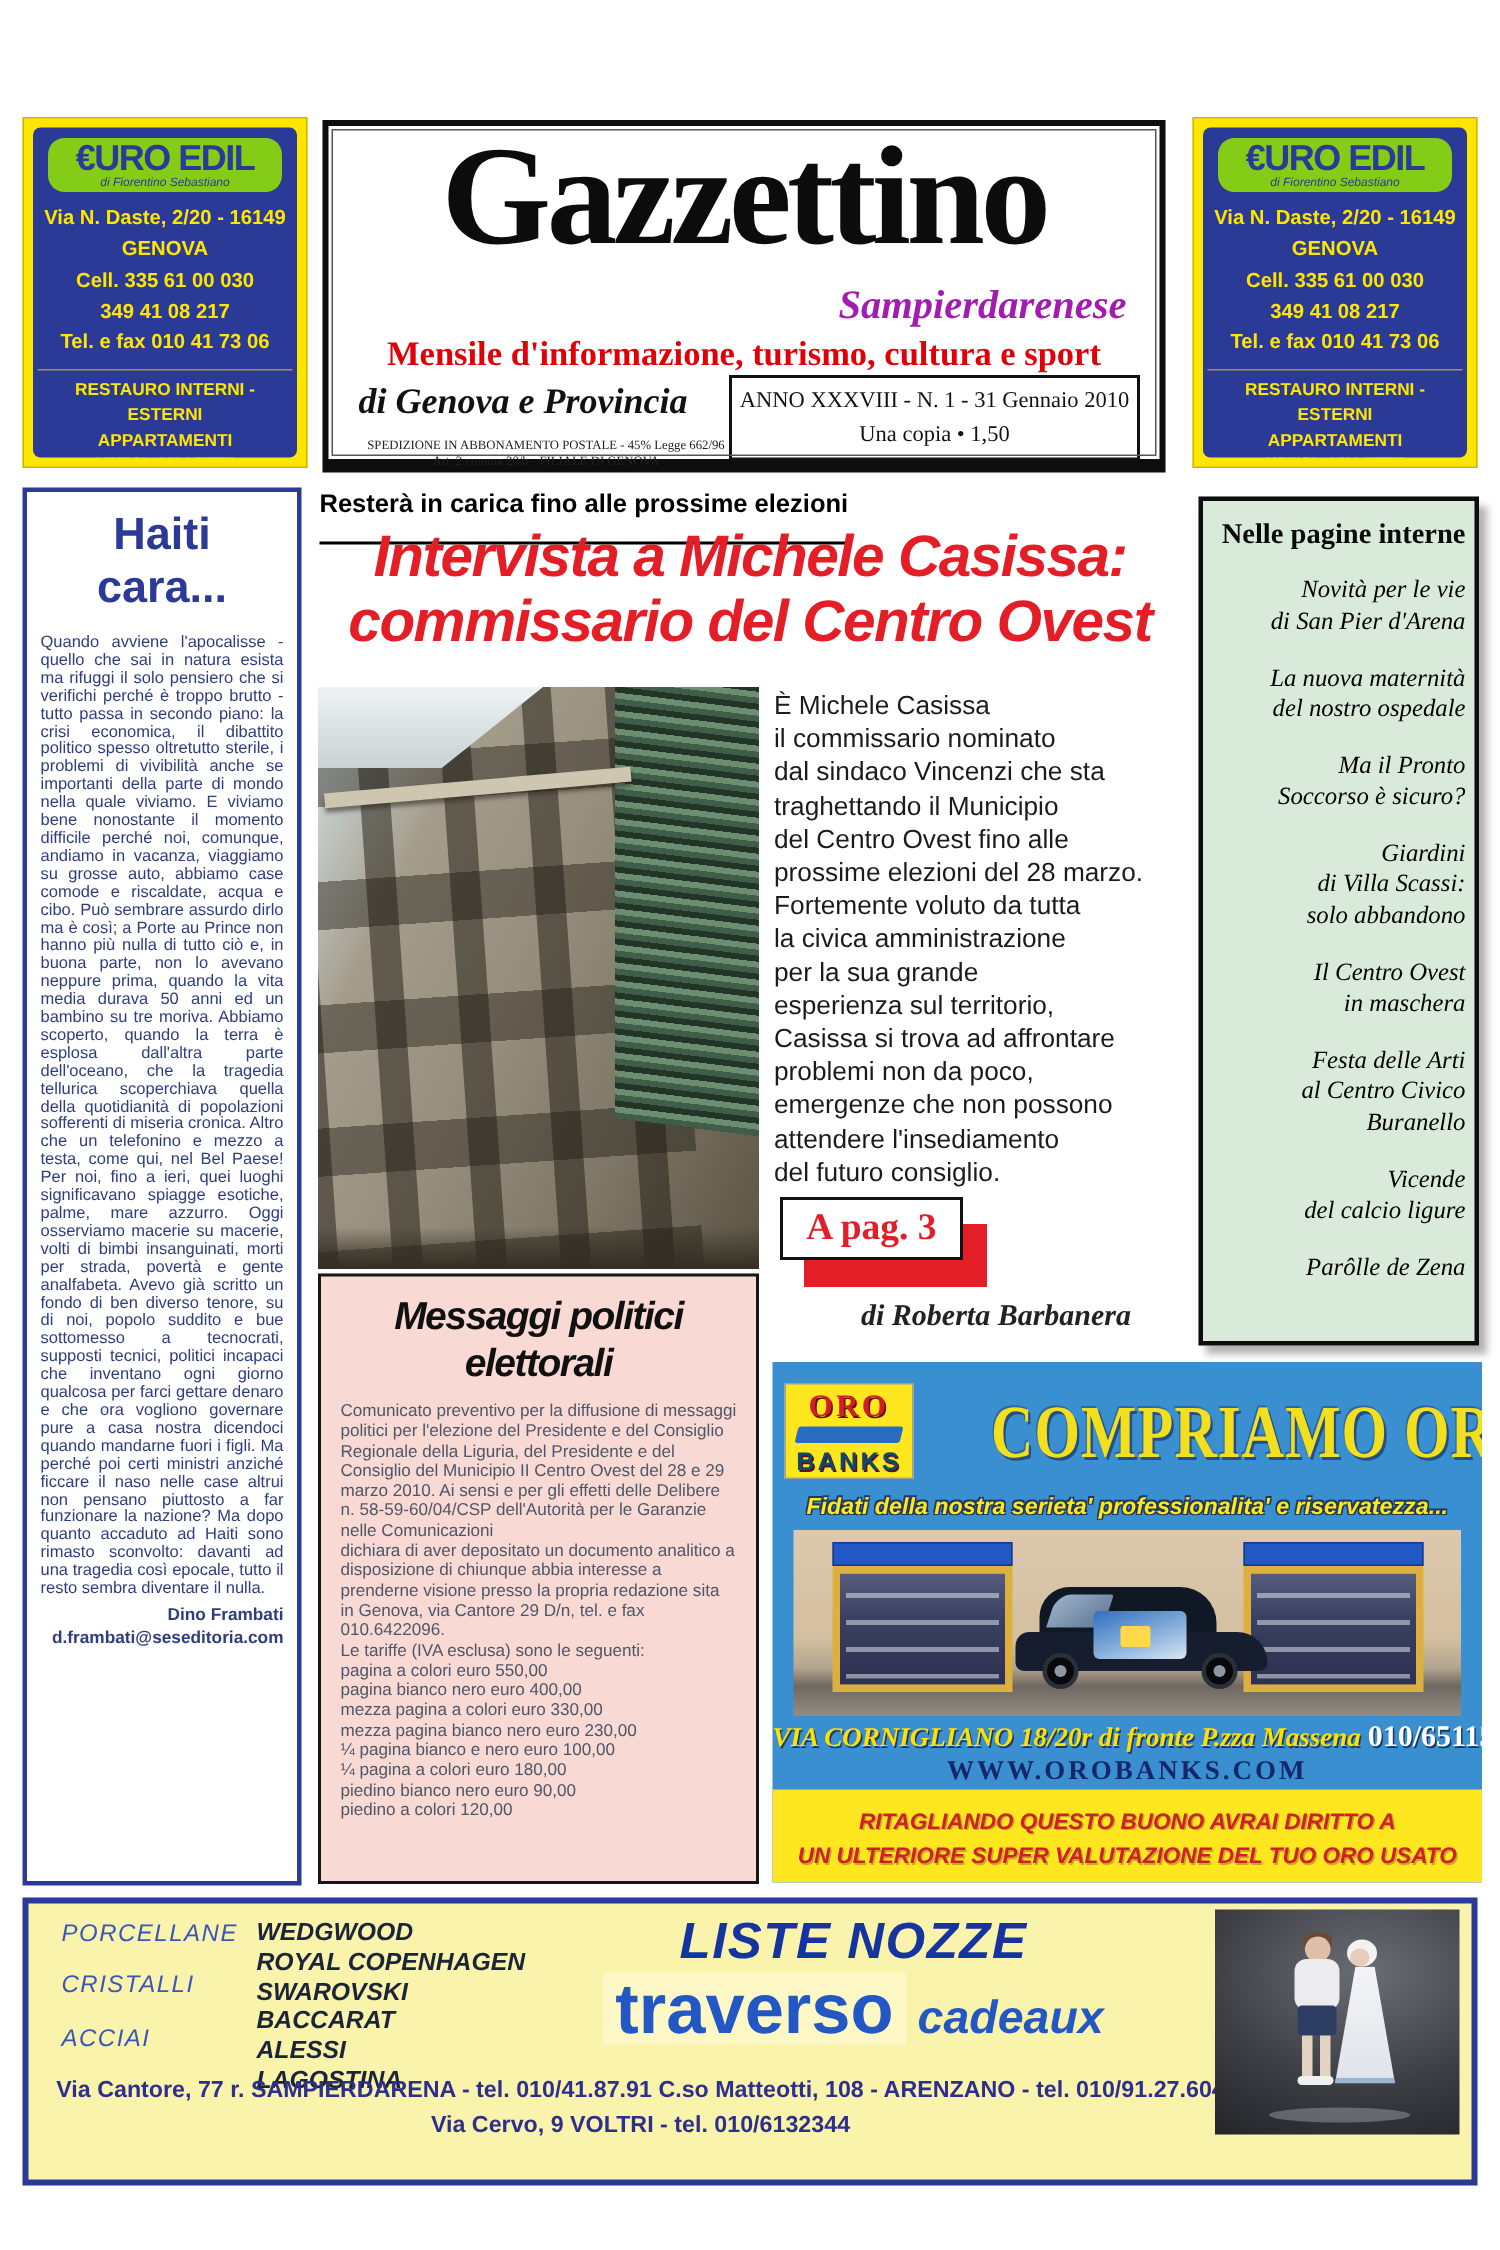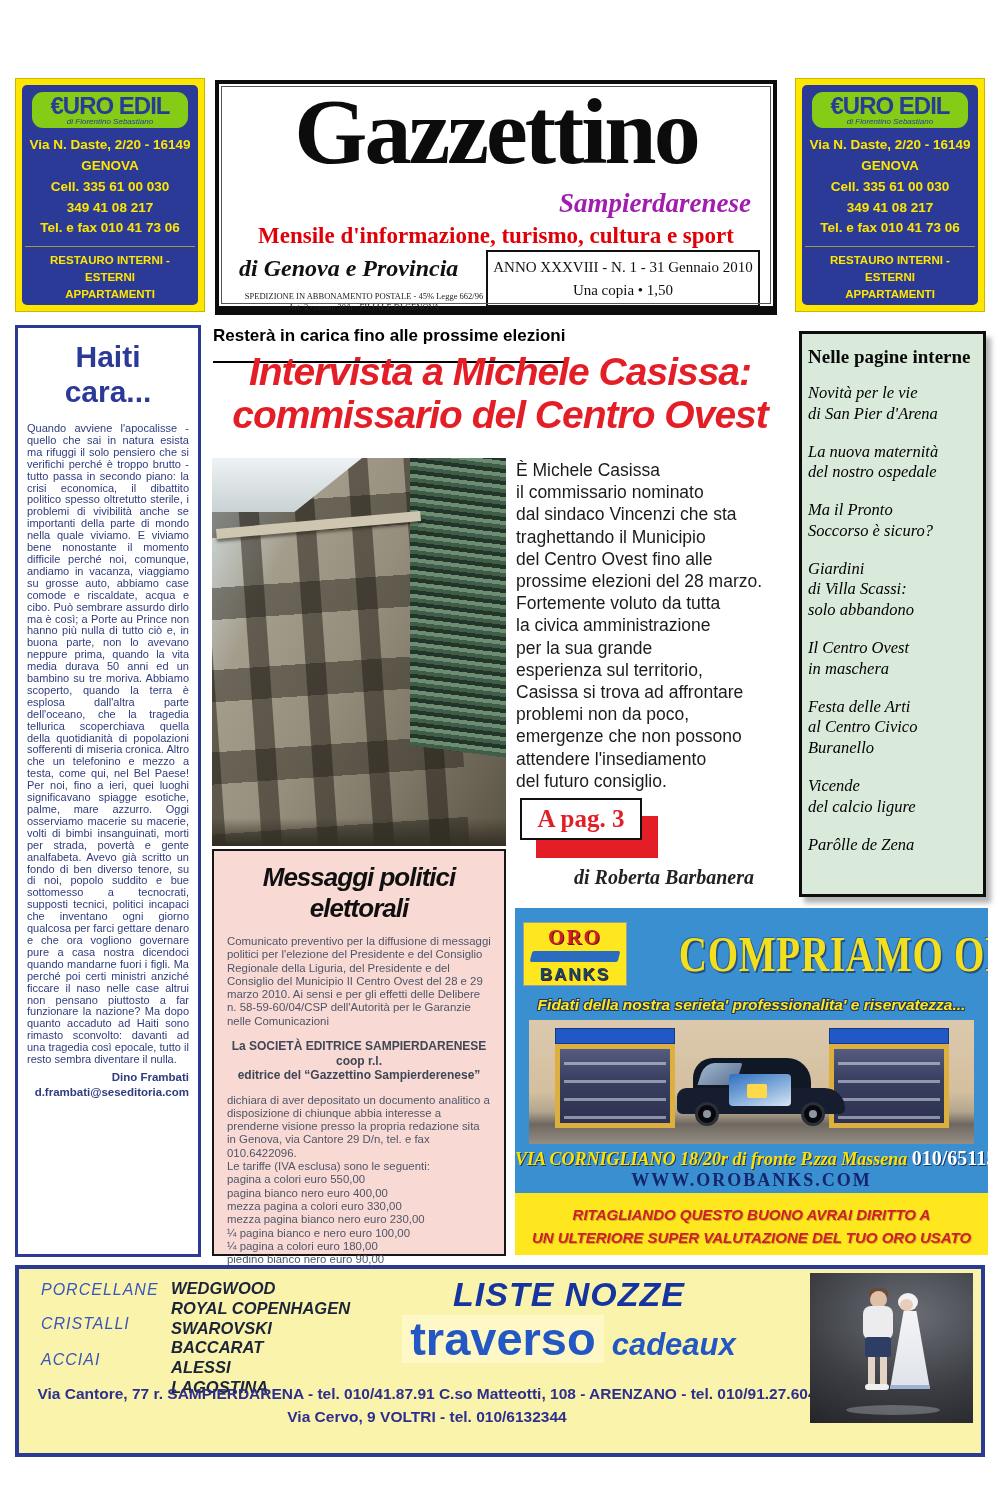--- a/index.html
+++ b/index.html
@@ -72,39 +72,39 @@
      background:repeating-linear-gradient(180deg,#233528 0 4px,#6c8d72 4px 8px,#3f5d48 8px 12px);}
   .pb-sky{position:absolute;left:0;top:0;width:150px;height:54px;
      background:linear-gradient(180deg,#eef2f4,#c9d2d4);clip-path:polygon(0 0,100% 0,55% 100%,0 100%);}
   .pb-cornice{position:absolute;left:4px;top:62px;width:205px;height:10px;background:#cfc6b2;
      transform:rotate(-5deg);box-shadow:0 3px 3px rgba(40,35,25,.55);}
   .pb-dark{position:absolute;left:0;bottom:0;width:100%;height:28px;
      background:linear-gradient(0deg,#332f24,rgba(51,47,36,0));}
 
   
   .interne{left:799px;top:331px;width:187px;height:566px;background:#d9eadb;border:3px solid #0d0d0d;
-           box-shadow:5px 6px 5px rgba(0,0,0,.3);box-sizing:border-box;padding:12px 6px;text-align:left;}
+           box-shadow:5px 6px 5px rgba(0,0,0,.3);box-sizing:border-box;padding:12px 6px;text-align:right;}
   .interne-title{font-family:"Liberation Serif",serif;font-weight:bold;font-size:19px;color:#0a0a0a;margin-bottom:15px;}
   .interne-item{font-family:"Liberation Serif",serif;font-style:italic;font-size:16.5px;line-height:1.26;
                 color:#000000;margin-bottom:17px;white-space:pre-line;}
 
   
   .messaggi{left:212px;top:849px;width:294px;height:407px;background:#f8d9d4;border:2px solid #161616;
             box-sizing:border-box;padding:9px 13px;}
   .mess-title{text-align:center;font-weight:bold;font-style:italic;font-size:26px;letter-spacing:-1px;
               color:#101010;margin:2px 0 11px;}
   .mess-body{font-size:11.4px;line-height:13.3px;color:#4e5668;}
   .mess-soc{text-align:center;font-weight:bold;font-size:12px;line-height:14.5px;color:#3f4757;margin:11px 0;}
   .mess-tariff div{font-size:11.4px;line-height:13.3px;color:#4e5668;}
 
   
   .oro-ad{left:515px;top:908px;width:473px;height:347px;background:#3a8fd1;overflow:hidden;}
   .oro-head{position:absolute;left:0;top:14px;width:100%;display:flex;align-items:center;
             justify-content:space-between;padding:0 8px;box-sizing:border-box;}
-  .oro-logo{width:104px;height:64px;background:#ffe71f;border:1px solid #9f9f9f;text-align:center;
+  .oro-logo{width:86px;height:64px;background:#ffe71f;border:1px solid #9f9f9f;text-align:center;
             padding-top:4px;box-sizing:border-box;flex:0 0 auto;}
   .olt{font-family:"Liberation Serif",serif;font-weight:bold;font-size:21px;line-height:1;color:#d21f26;
        letter-spacing:2px;text-shadow:1px 1px 0 #5f1013;}
   .oro-ribbon{height:11px;margin:3px 7px;background:#2a6cc0;transform:skewX(-14deg);border-radius:2px;}
   .olb{font-family:Liberation Sans, sans-serif;font-weight:bold;font-size:17px;line-height:1.2;color:#0c4a6e;
        letter-spacing:2px;text-shadow:1px 1px 0 #5f1013;}
   .oro-title{flex:1;text-align:center;font-family:"Liberation Serif",serif;font-weight:bold;font-size:50px;
              color:#f2df1d;letter-spacing:1px;transform:scaleX(.78);white-space:nowrap;
              text-shadow:2px 2px 0 rgba(25,45,90,.65),-1px -1px 0 rgba(25,45,90,.4);}
   .oro-tag{position:absolute;left:0;top:88px;width:100%;text-align:center;font-weight:bold;font-style:italic;
@@ -292,25 +292,20 @@
 al Centro Civico
 Buranello</div>
     <div class="interne-item">Vicende
 del calcio ligure</div>
     <div class="interne-item">Parôlle de Zena</div>
   </div>
 
   <div class="abs messaggi">
     <div class="mess-title">Messaggi politici elettorali</div>
     <div class="mess-body">Comunicato preventivo per la diffusione di messaggi politici per l'elezione del Presidente e del Consiglio Regionale della Liguria, del Presidente e del Consiglio del Municipio II Centro Ovest del 28 e 29 marzo 2010.  Ai sensi e per gli effetti delle Delibere n. 58-59-60/04/CSP dell'Autorità per le Garanzie nelle Comunicazioni</div>
-    <div class="mess-soc">
-      <div>La SOCIETÀ EDITRICE SAMPIERDARENESE</div>
-      <div>coop r.l.</div>
-      <div>editrice del “Gazzettino Sampierderenese”</div>
-    </div>
     <div class="mess-body">dichiara di aver depositato un documento analitico a disposizione di chiunque abbia interesse a prenderne visione presso la propria redazione sita in Genova, via Cantore 29 D/n, tel. e fax 010.6422096.</div>
     <div class="mess-body">Le tariffe (IVA esclusa) sono le seguenti:</div>
     <div class="mess-tariff">
       <div>pagina a colori euro 550,00</div>
       <div>pagina bianco nero euro 400,00</div>
       <div>mezza pagina a colori euro 330,00</div>
       <div>mezza pagina bianco nero euro 230,00</div>
       <div>¼ pagina bianco e nero euro 100,00</div>
       <div>¼ pagina a colori euro 180,00</div>
       <div>piedino bianco nero euro 90,00</div>

